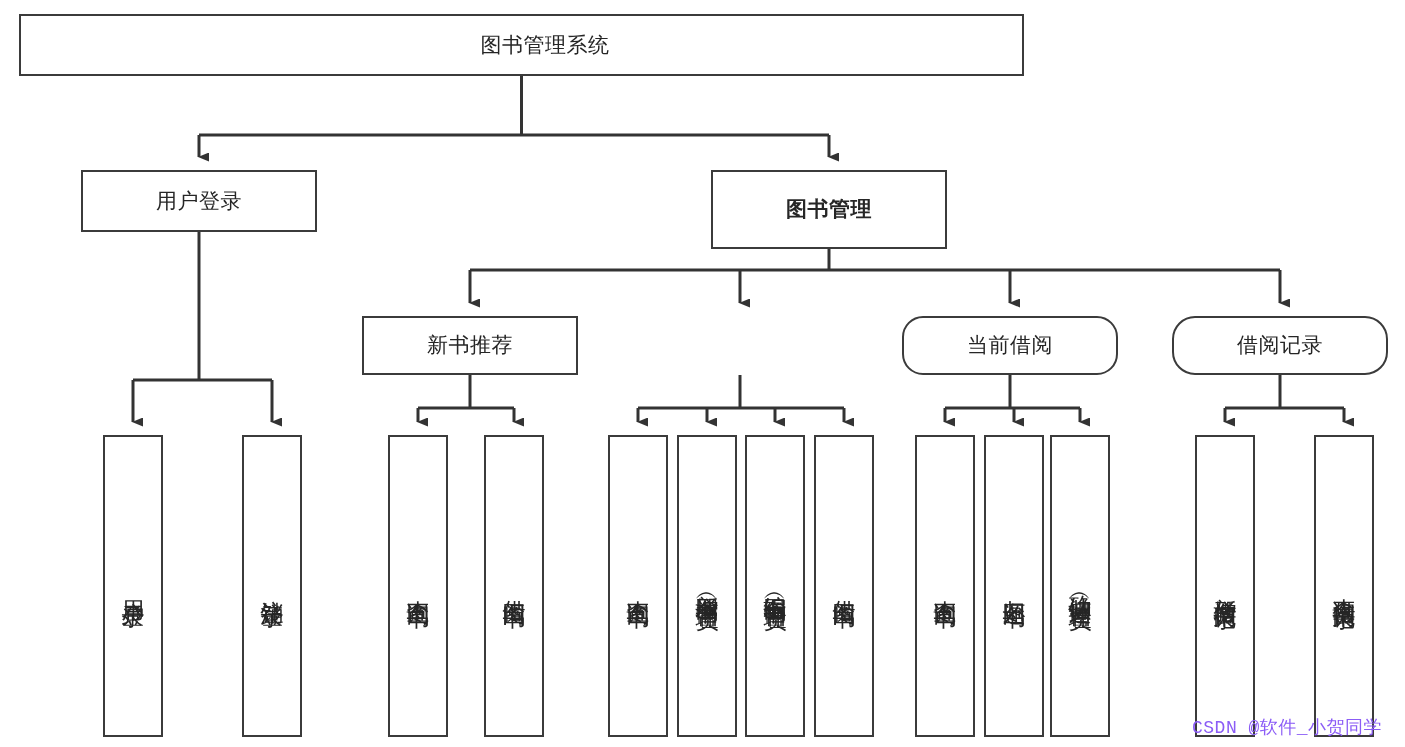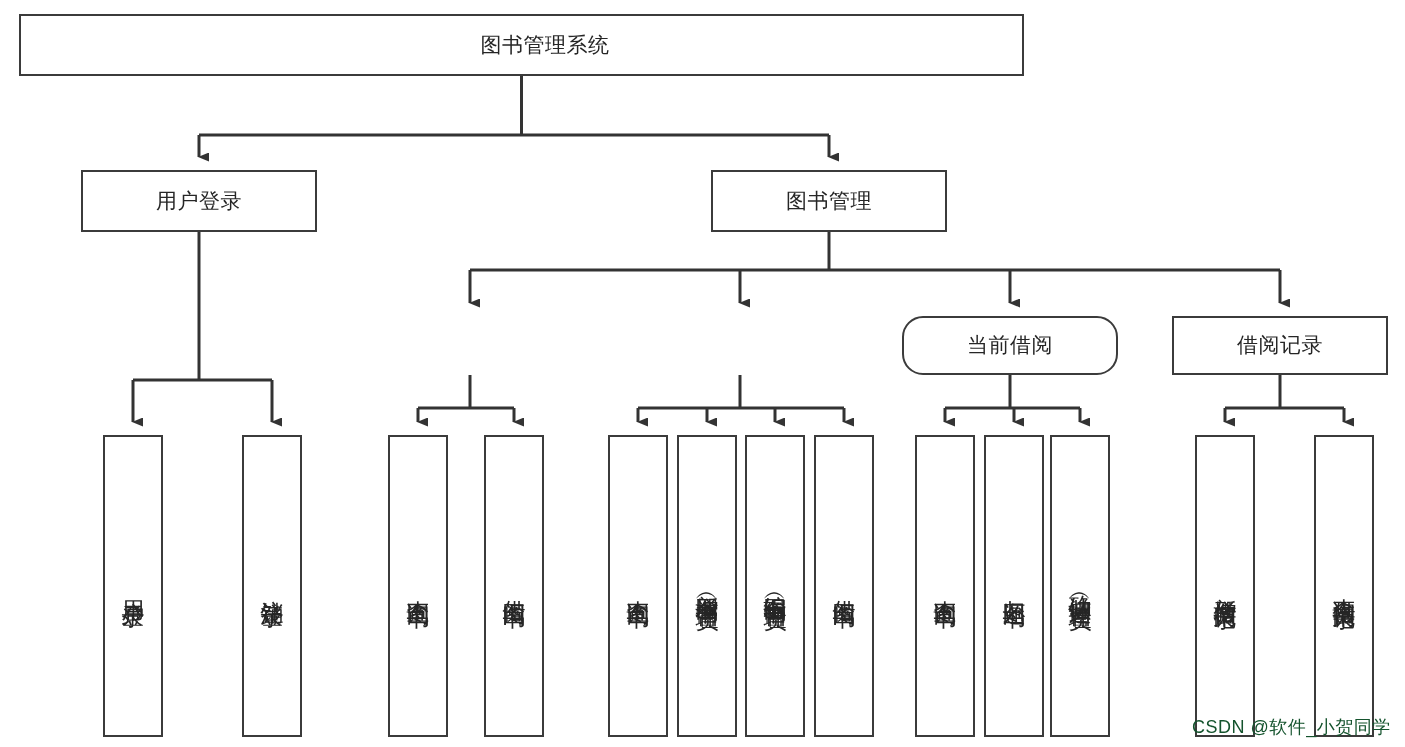--- a/index.html
+++ b/index.html
@@ -51,23 +51,24 @@
     text-orientation: upright;
     font-size: 23px;
     line-height: 1.18;
     letter-spacing: 2px;
     white-space: normal;
     max-height: 270px;
   }
   .watermark {
     position: absolute;
     font-size: 18px;
-    color: #14532d;
+    color: #8b5cf6;
     white-space: nowrap;
     letter-spacing: 0.5px;
+    font-family: Liberation Mono, monospace;
   }
 </style>
 </head>
 <body>
 
 <div id="canvas">
 
   <svg class="connectors" viewBox="0 0 1405 747" xmlns="http://www.w3.org/2000/svg">
     <defs>
       <marker id="arrowhead" markerWidth="9" markerHeight="11" refX="4.5" refY="10" orient="auto" markerUnits="userSpaceOnUse">
@@ -131,31 +132,34 @@
   </svg>
 
   <div class="node root" style="left:19px; top:14px; width:1005px; height:62px;">
     <span class="node-label">图书管理系统</span>
   </div>
 
   <div class="node" style="left:81px; top:170px; width:236px; height:62px;">
     <span class="node-label">用户登录</span>
   </div>
 
-  <div class="node" style="left:711px; top:170px; width:236px; height:62px;">
+  <div class="node" style="left:711px; top:170px; width:236px; height:79px;font-weight:bold;">
     <span class="node-label">图书管理</span>
   </div>
 
+  <div class="node" style="left:362px; top:316px; width:216px; height:59px;">
+    <span class="node-label">新书推荐</span>
+  </div>
 
 
   <div class="node" style="left:902px; top:316px; width:216px; height:59px;border-radius:21px;">
     <span class="node-label">当前借阅</span>
   </div>
 
-  <div class="node" style="left:1172px; top:316px; width:216px; height:59px;">
+  <div class="node" style="left:1172px; top:316px; width:216px; height:59px;border-radius:23px;">
     <span class="node-label">借阅记录</span>
   </div>
 
   <div class="node leaf" style="left:103px; top:435px; width:60px; height:302px;">
     <span class="node-label">用户登录</span>
   </div>
 
   <div class="node leaf" style="left:242px; top:435px; width:60px; height:302px;">
     <span class="node-label">注销登录</span>
   </div>

